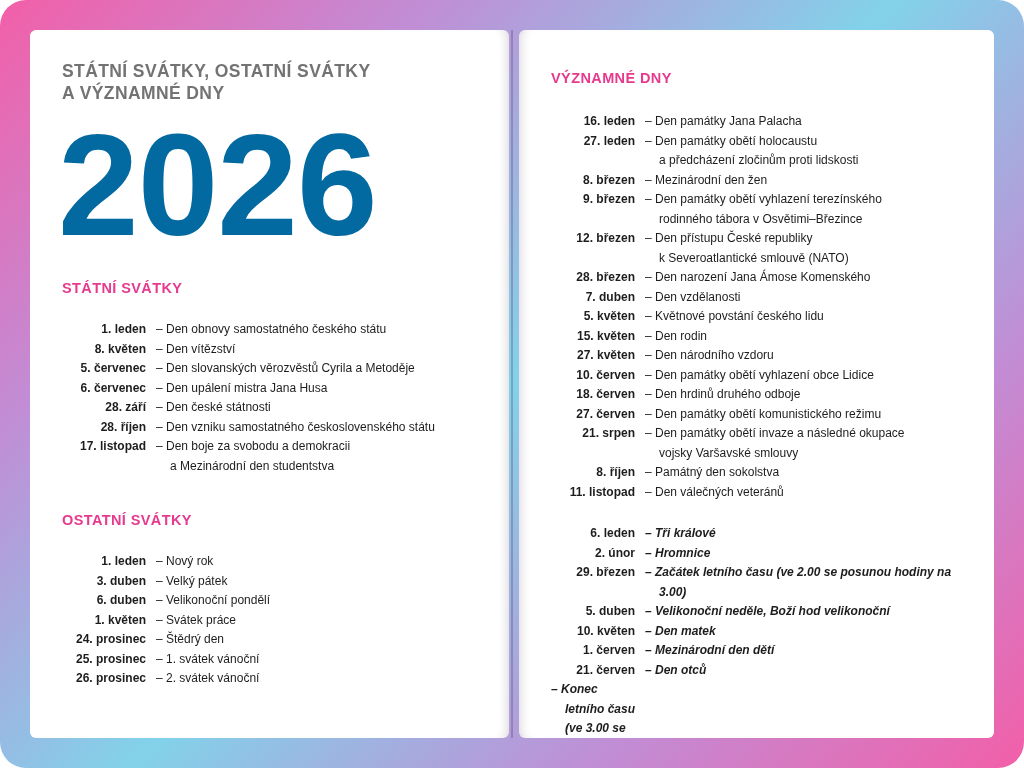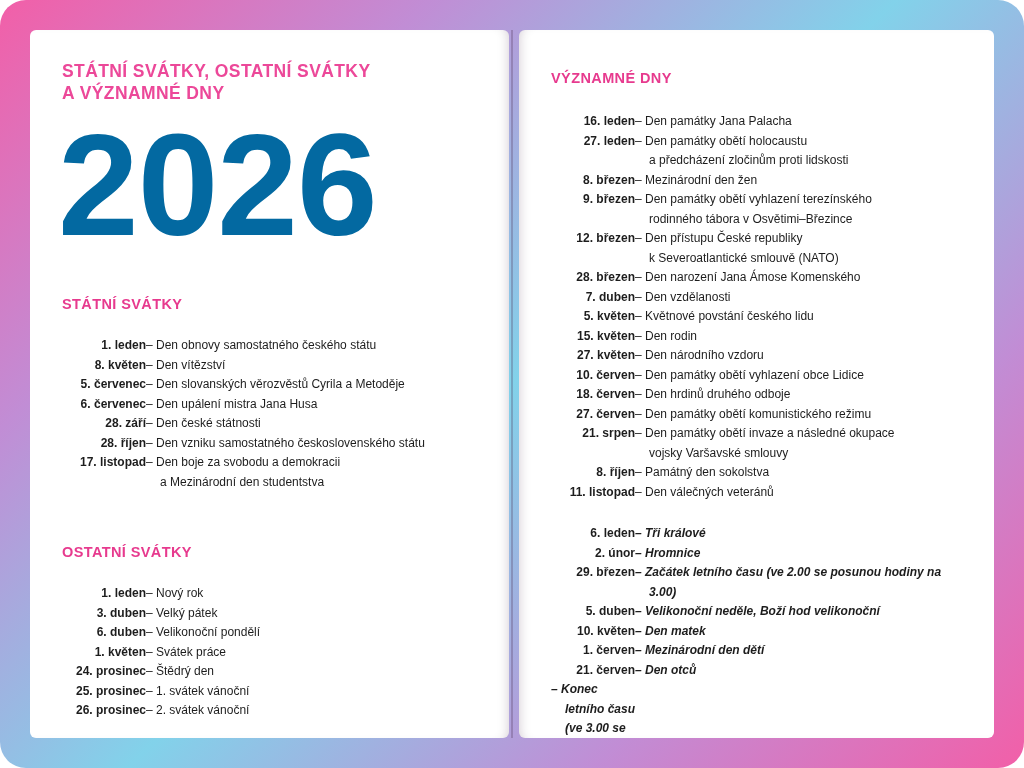--- a/index.html
+++ b/index.html
@@ -29,48 +29,49 @@
     flex:1 1 0;
     border-radius:6px;
     position:relative;
     overflow:hidden;
     color:#1d1d1d;
   }
   .page.left  { padding:30px 30px 0 32px; box-shadow:inset -9px 0 12px -9px rgba(40,10,40,.22); }
   .page.right { padding:40px 26px 0 32px; box-shadow:inset  9px 0 12px -9px rgba(40,10,40,.22); }
 
   .page-title {
-    color:#ec4899;
+    color:#737373;
     font-size:17.5px;
     line-height:22px;
     font-weight:bold;
     letter-spacing:.4px;
     white-space:pre-line;
   }
   .year {
     color:#0369a1;
     font-size:145px;
     line-height:118px;
     font-weight:bold;
     letter-spacing:-1px;
     margin:22px 0 0 -4px;
   }
   .section-heading {
     color:#e73a8e;
     font-size:14.5px;
     font-weight:bold;
     letter-spacing:.4px;
-    margin:52px 0 24px 0;
+    margin:36px 0 24px 0;
   }
   .page.right .section-heading.first { margin:0 0 26px 0; }
 
   .rows { display:block; }
   .row {
     display:grid;
     grid-template-columns:84px 1fr;
+    column-gap:10px;
     font-size:12px;
     line-height:19.5px;
   }
   .row .date {
     text-align:right;
     font-weight:bold;
     white-space:nowrap;
   }
   .row .desc {
     white-space:pre-line;

